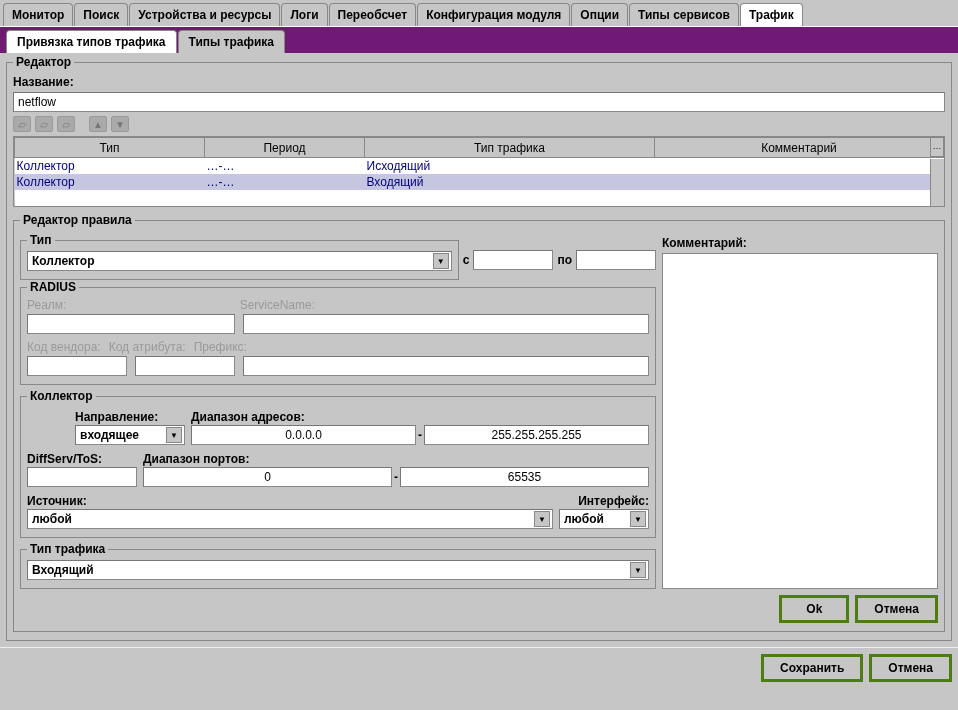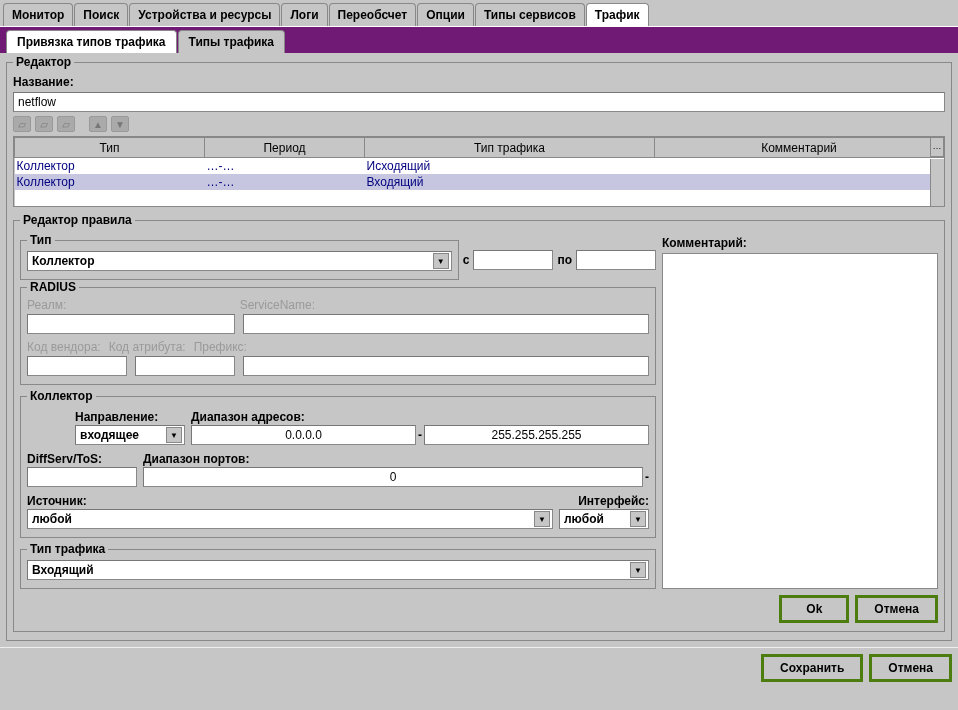--- a/index.html
+++ b/index.html
@@ -72,20 +72,21 @@
   </style>
 </head>
 <body>
 
 <div class="tabs-outer">
   <div class="tab-outer">Монитор</div>
   <div class="tab-outer">Поиск</div>
   <div class="tab-outer">Устройства и ресурсы</div>
   <div class="tab-outer">Логи</div>
   <div class="tab-outer">Переобсчет</div>
+  <div class="tab-outer">Конфигурация модуля</div>
   <div class="tab-outer">Опции</div>
   <div class="tab-outer">Типы сервисов</div>
   <div class="tab-outer active">Трафик</div>
 </div>
 
 <div class="tabs-inner">
   <div class="tab-inner active">Привязка типов трафика</div>
   <div class="tab-inner">Типы трафика</div>
 </div>
 
@@ -212,20 +213,21 @@
             <div class="coll-row2">
               <div style="width:110px">
                 <div class="label-row" style="padding-bottom:1px">DiffServ/ToS:</div>
                 <input class="text-input" style="width: 110px;">
               </div>
               <div style="flex:1">
                 <div class="label-row" style="padding-bottom:1px">Диапазон портов:</div>
                 <div style="display:flex; align-items:center; gap:2px;">
                   <input class="text-input" style="flex: 1 1 0%; text-align: center;" value="0">
                   <span class="dash">-</span>
+                  <input class="text-input" style="flex: 1 1 0%; text-align: center;" value="65535">
                 </div>
               </div>
             </div>
 
             <div class="coll-row3">
               <div style="flex:1">
                 <div class="label-row" style="padding-bottom:1px">Источник:</div>
                 <div class="fake-select full-width">
                   <span>любой</span>
                   <span class="arrow">▼</span>

